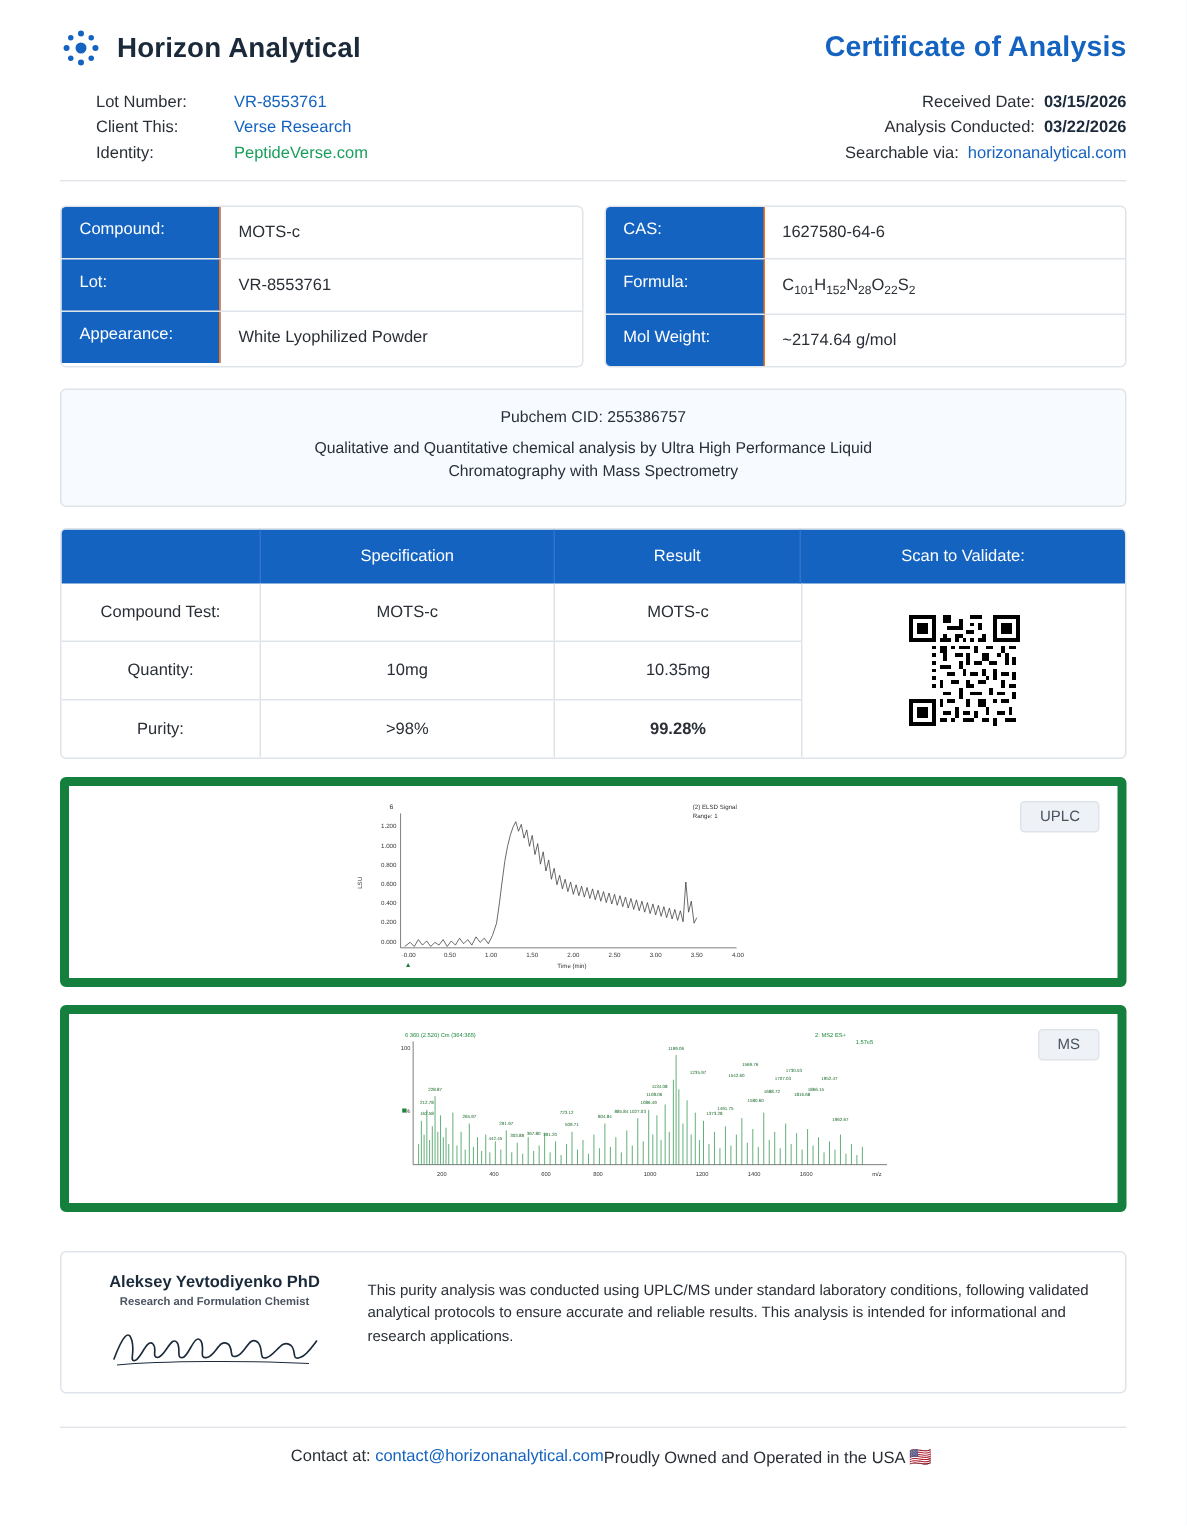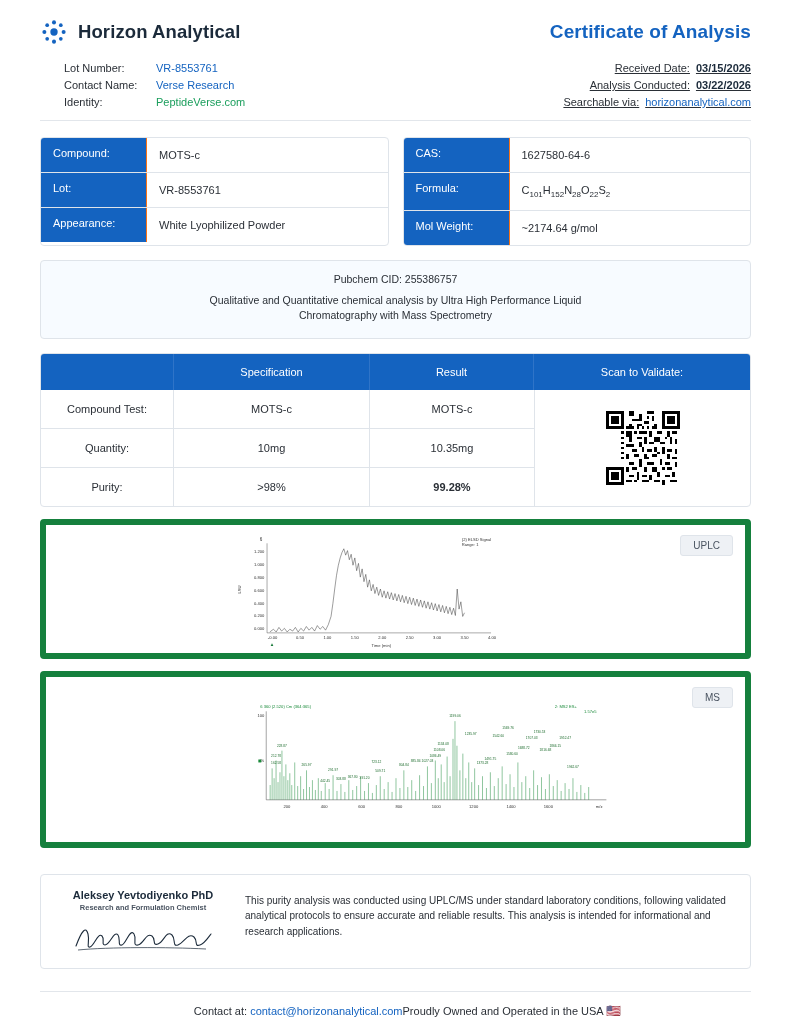--- a/index.html
+++ b/index.html
@@ -45,21 +45,21 @@
   .meta {
     display: flex;
     justify-content: space-between;
     padding: 10px 40px 12px 64px;
     font-size: 11px;
     gap: 24px;
   }
   .meta-col { display: flex; flex-direction: column; gap: 5px; }
   .meta-row { display: flex; gap: 6px; white-space: nowrap; }
   .meta-left .meta-label { width: 86px; color: #2a2f36; }
-  .meta-right { text-align: right; text-decoration: underline; }
+  .meta-right { text-align: right; }
   .meta-right .meta-row { justify-content: flex-end; }
   .meta-right .meta-label { color: #2a2f36; }
   .val-blue { color: #1463c0; }
   .val-green { color: #1a9e5c; }
   .val-dark { color: #1b2a3a; font-weight: bold; }
 
   .hr {
     margin: 0 40px;
     border-top: 1px solid #e2e6eb;
   }
@@ -150,21 +150,21 @@
 
   
   .panel {
     margin: 12px 40px 0 40px;
     border: 6px solid #15803d;
     border-radius: 4px;
     position: relative;
     background: #ffffff;
   }
   .panel-uplc { height: 140px; }
-  .panel-ms { height: 177px; }
+  .panel-ms { height: 138px; }
   .panel-tag {
     position: absolute;
     top: 10px;
     right: 12px;
     background: #eef1f5;
     border: 1px solid #dfe4ea;
     border-radius: 3px;
     font-size: 10px;
     color: #4a5461;
     padding: 4px 12px;
@@ -231,21 +231,21 @@
     <div class="doc-title">Certificate of Analysis</div>
   </div>
 
   <div class="meta">
     <div class="meta-col meta-left">
       <div class="meta-row">
         <span class="meta-label">Lot Number:</span>
         <span class="val-blue">VR-8553761</span>
       </div>
       <div class="meta-row">
-        <span class="meta-label">Contact Name:</span>
+        <span class="meta-label">Client This:</span>
         <span class="val-blue">Verse Research</span>
       </div>
       <div class="meta-row">
         <span class="meta-label">Identity:</span>
         <span class="val-green">PeptideVerse.com</span>
       </div>
     </div>
     <div class="meta-col meta-right">
       <div class="meta-row">
         <span class="meta-label">Received Date:</span>

